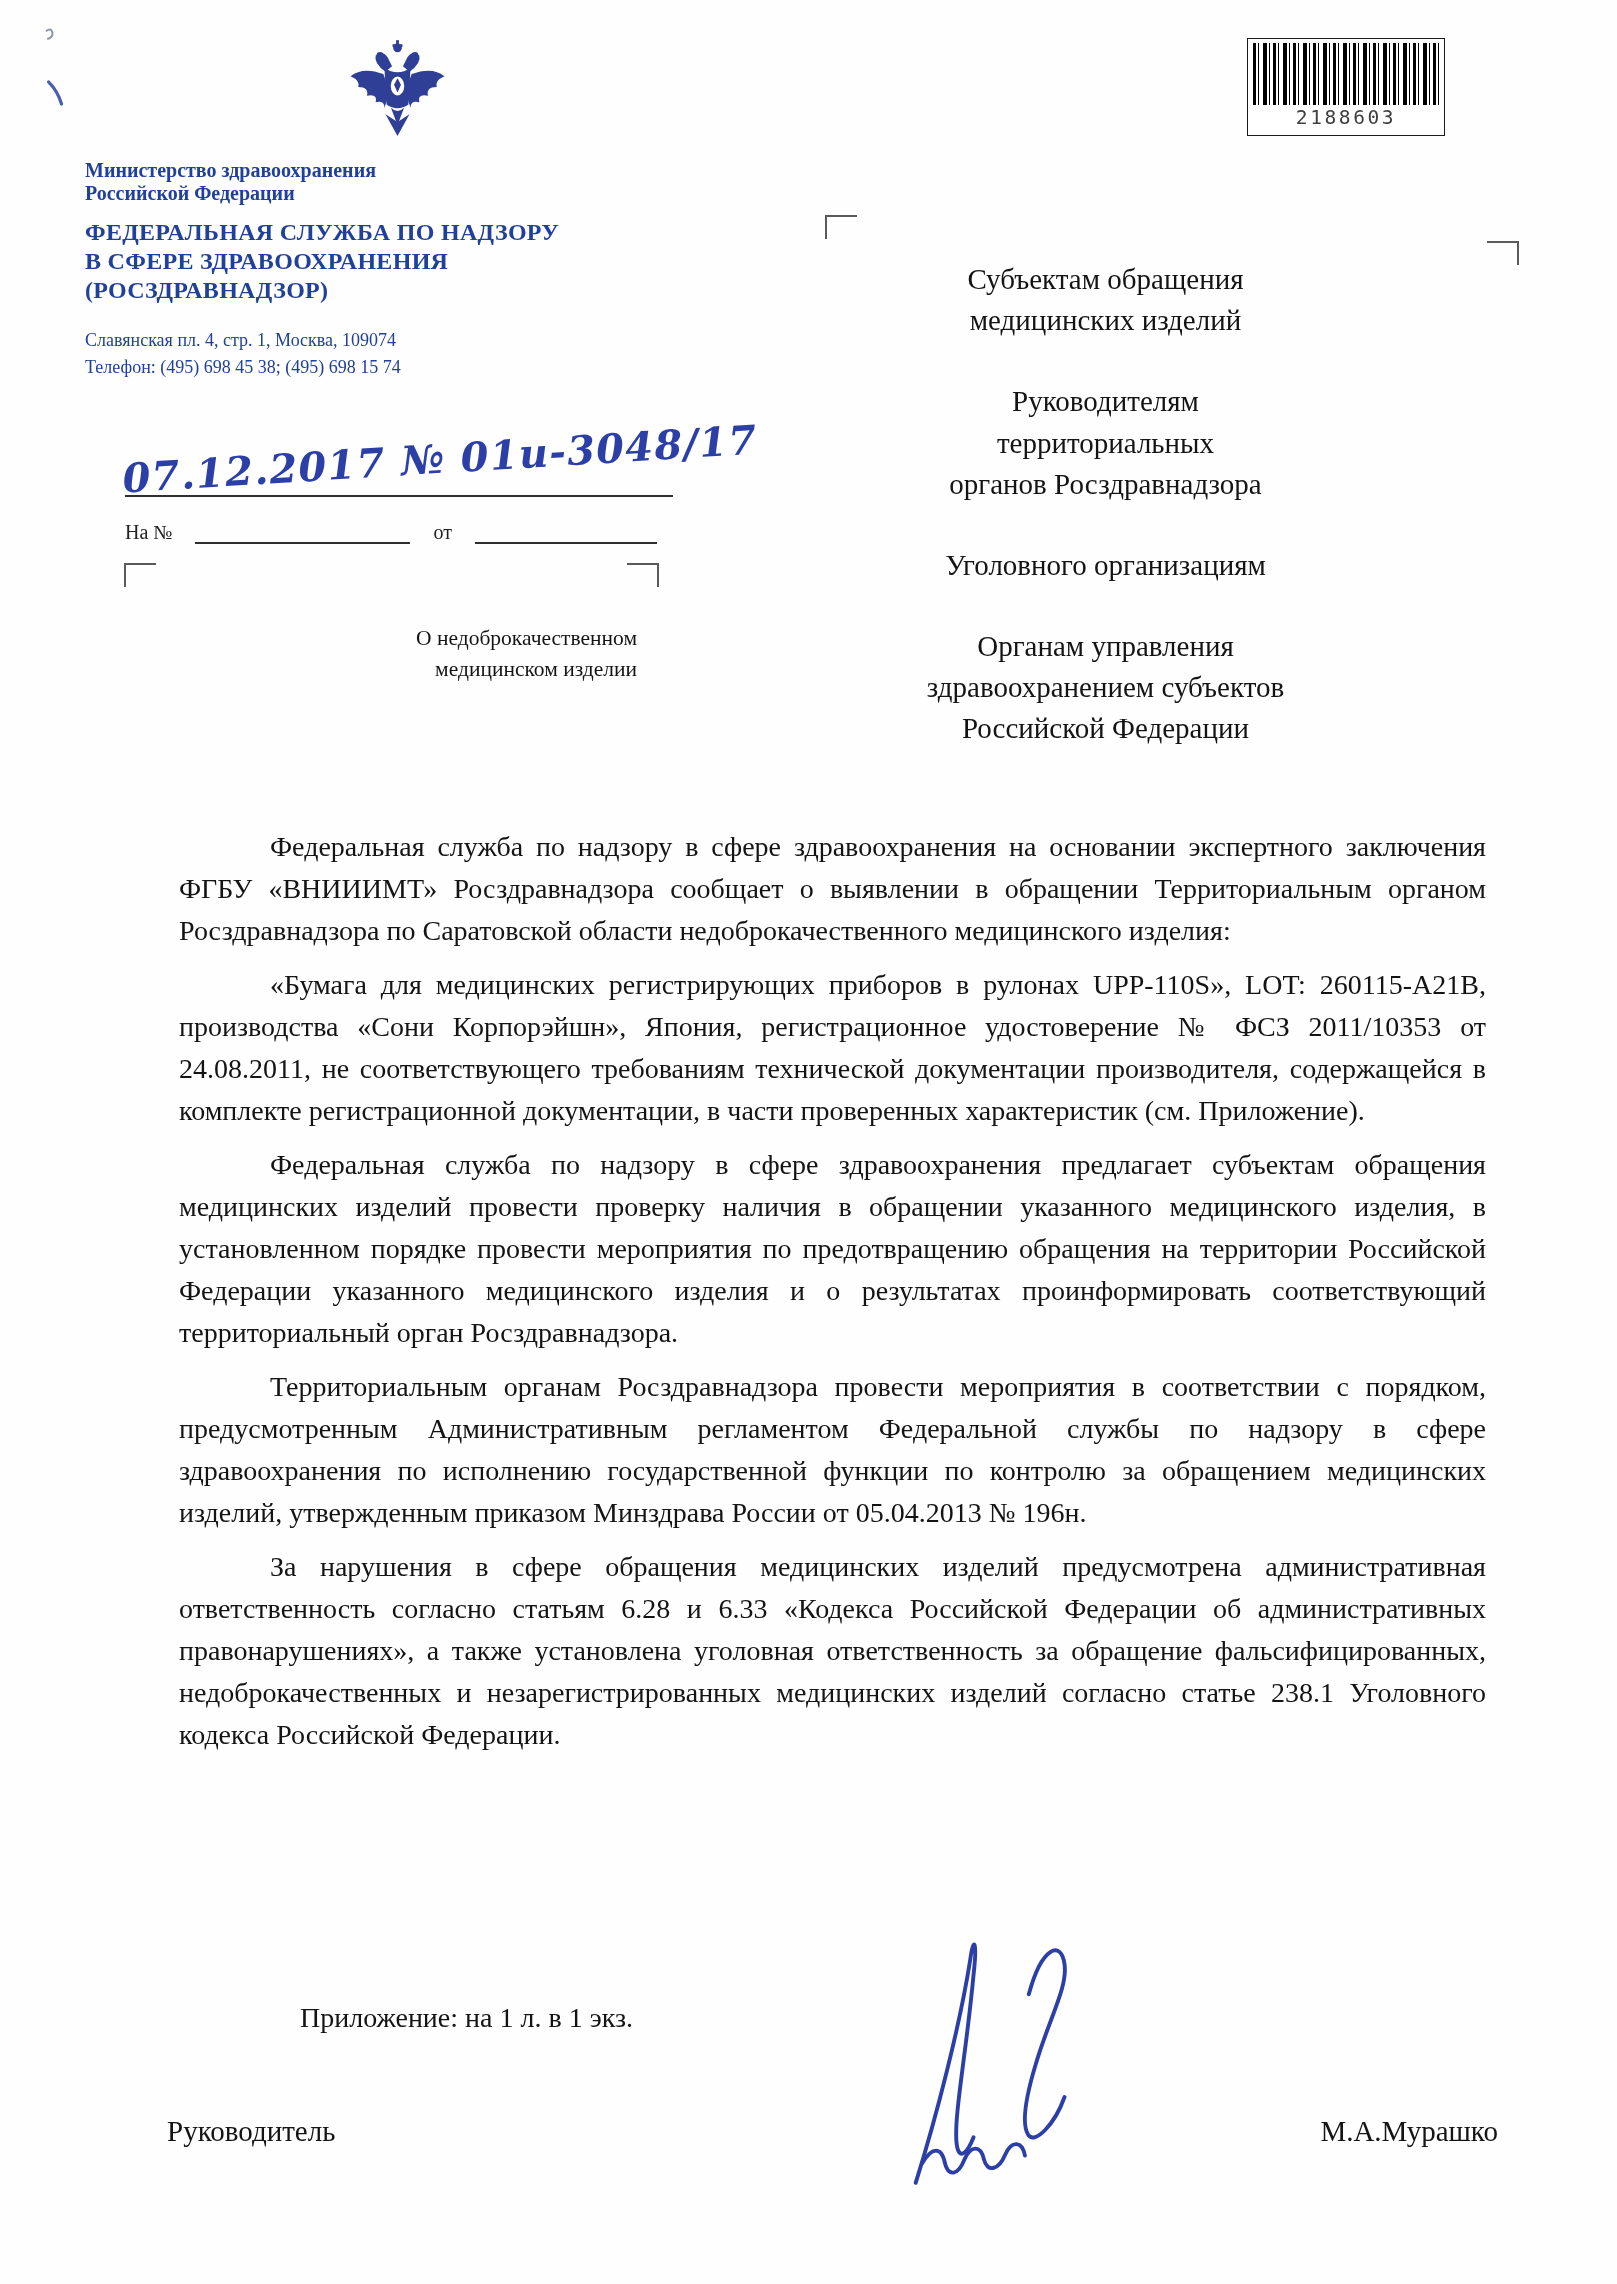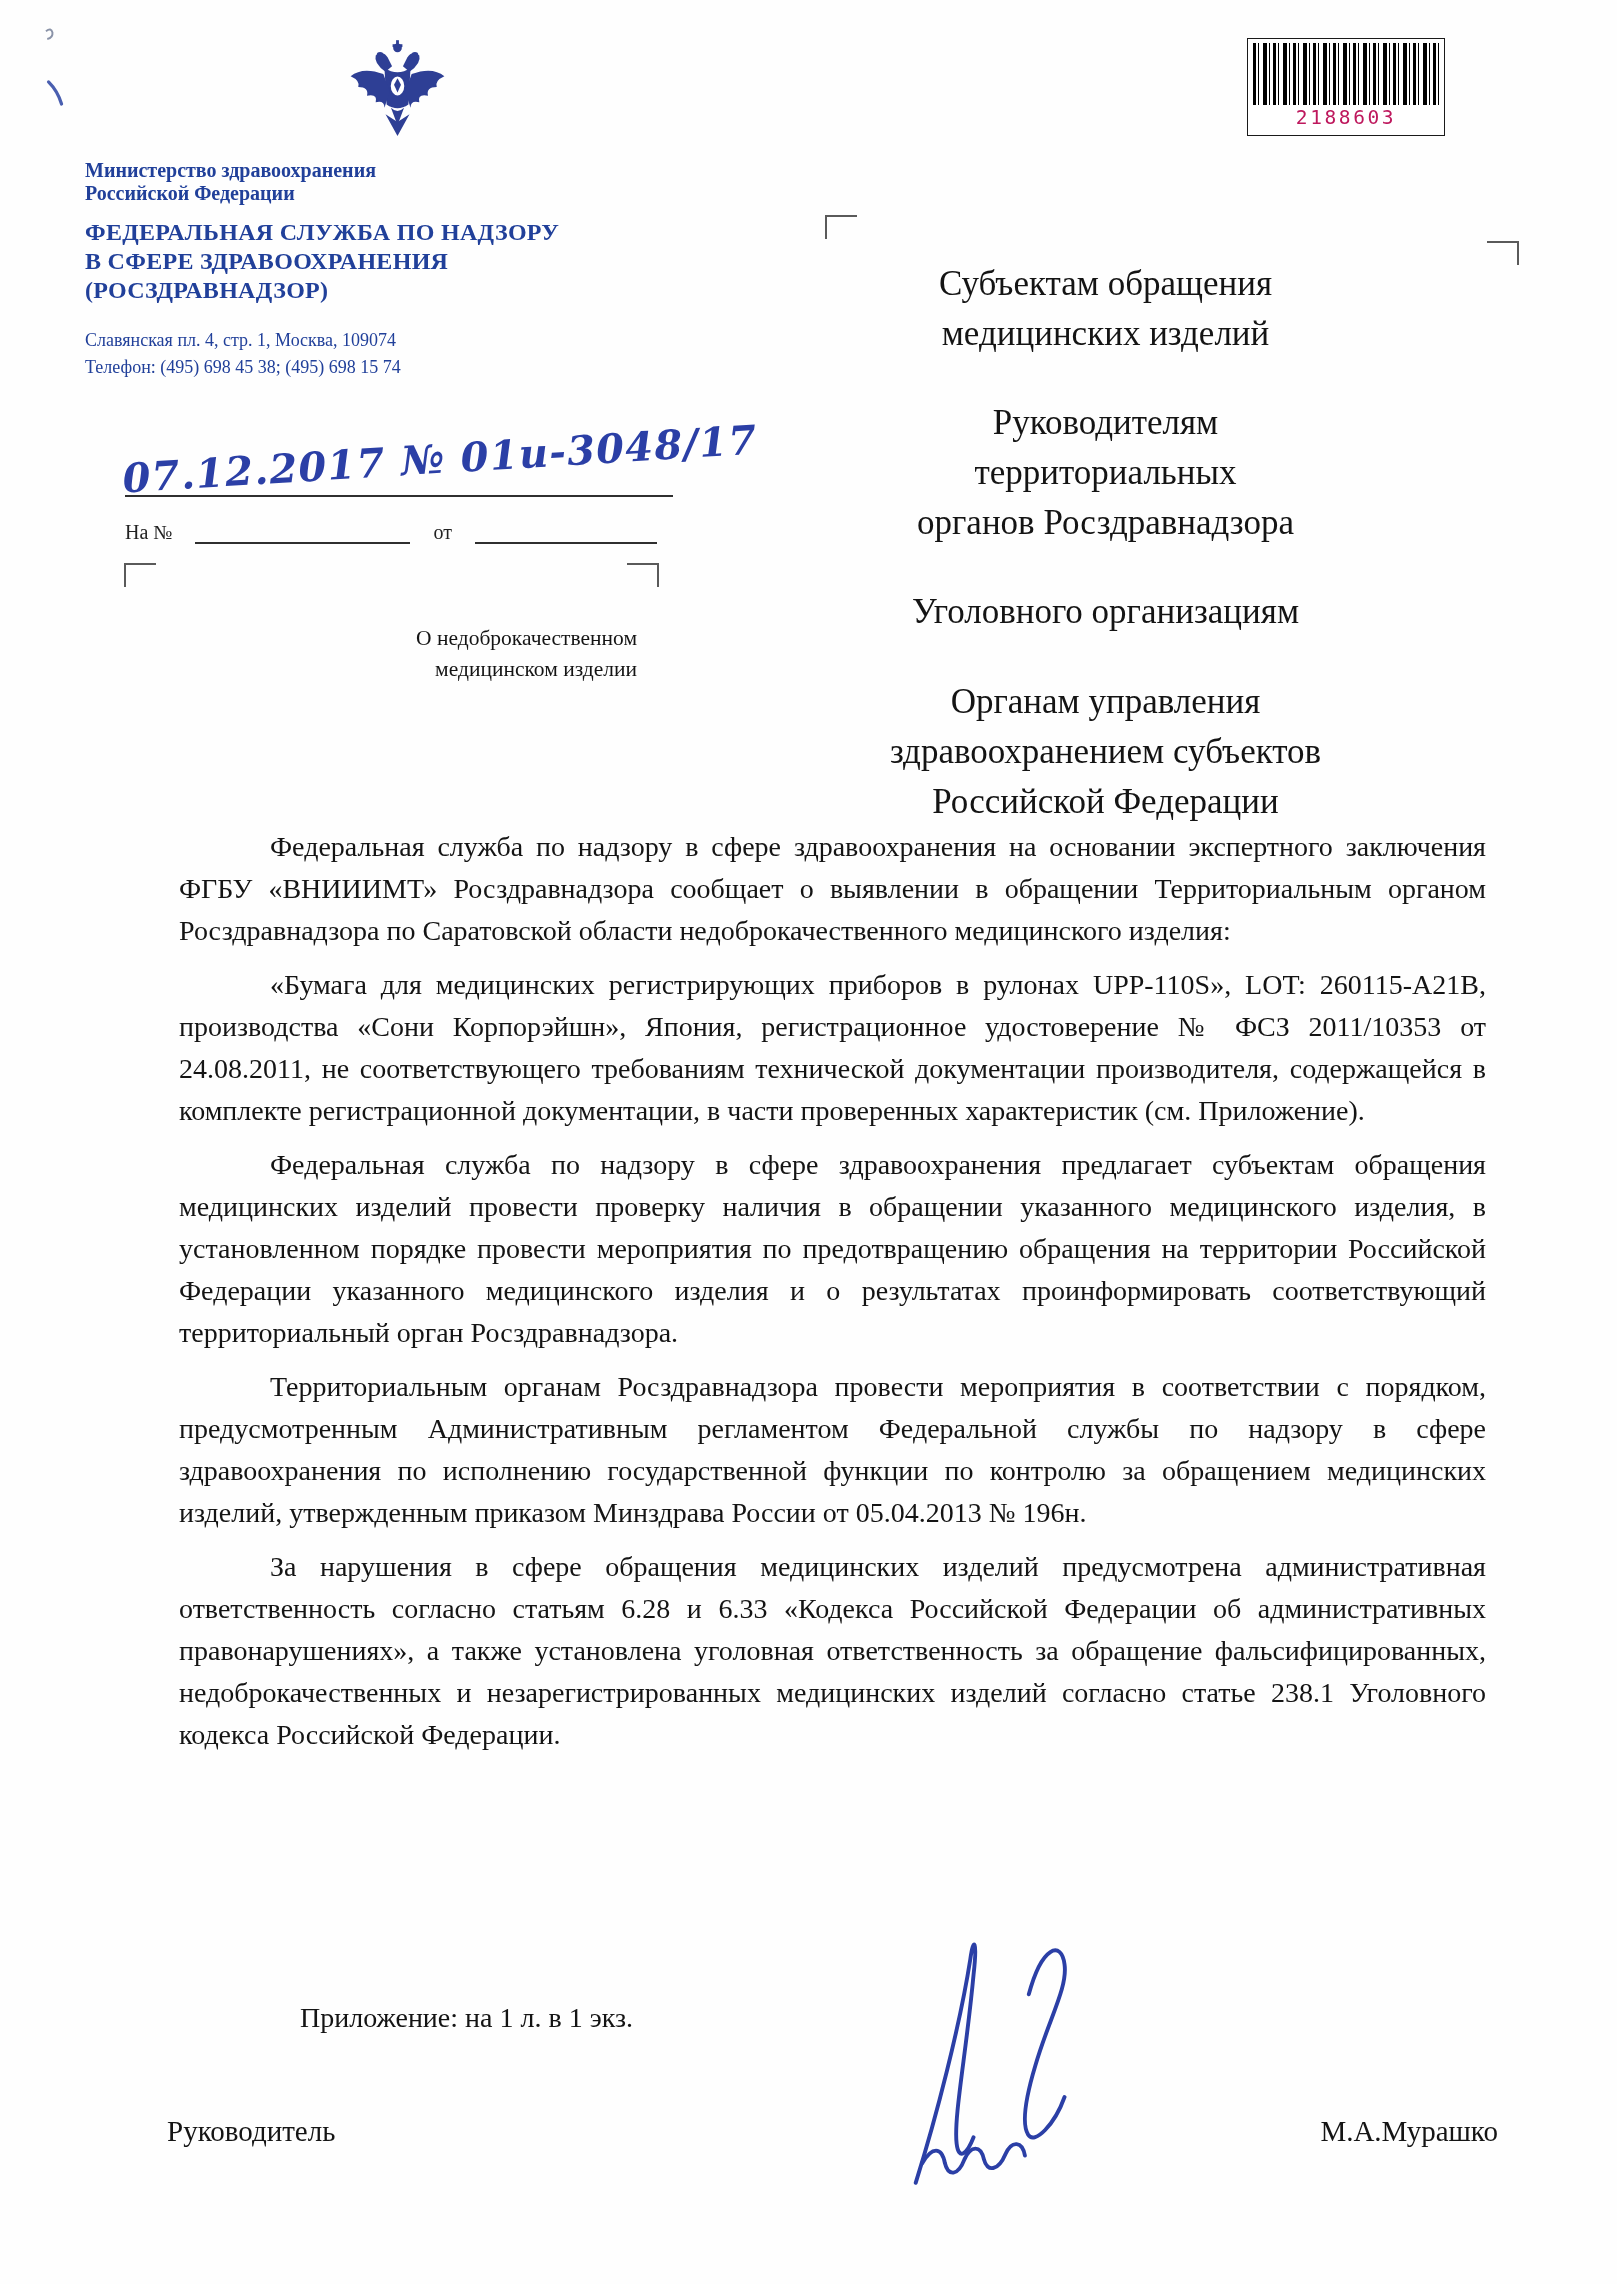--- a/index.html
+++ b/index.html
@@ -13,39 +13,39 @@
   .emblem{width:109px;height:117px;margin:0 auto;display:block;}
   .ministry{font-weight:bold;font-size:20px;line-height:1.18;white-space:pre-line;margin-top:7.8px;}
   .service{font-weight:bold;font-size:24px;line-height:1.22;white-space:pre-line;margin-top:11.7px;letter-spacing:0.3px;}
   .addr{margin-top:22px;font-size:18px;line-height:1.5;}
   
   .barcode-box{position:absolute;left:1247px;top:38px;width:196px;height:96px;border:1.3px solid #1a1a1a;background:#fff;}
   .bars{height:62px;margin:3.9px 5.2px 0 5.2px;
     background:
       repeating-linear-gradient(90deg,#000 0 2.6px,transparent 2.6px 4.6px,#000 4.6px 5.9px,transparent 5.9px 9.8px,#000 9.8px 13.7px,transparent 13.7px 15.6px,#000 15.6px 17px,transparent 17px 20px);
   }
-  .barcode-num{text-align:center;font-family:"DejaVu Sans Mono", monospace;font-size:19.5px;letter-spacing:2.6px;color:#be185d;margin-top:1.3px;}
+  .barcode-num{text-align:center;font-family:"DejaVu Sans Mono", monospace;font-size:19.5px;letter-spacing:2.6px;color:#404040;margin-top:1.3px;}
   
   .ref{position:absolute;left:125px;top:447px;width:559px;}
   .ref-line1{position:relative;height:48px;width:548px;border-bottom:2px solid #2f2f2f;}
   .handwritten{
     position:absolute;left:-2.6px;top:-11.7px;white-space:nowrap;
     font-family:"DejaVu Serif", serif;font-style:italic;font-weight:bold;
     font-size:40px;color:#2b3fa6;transform:rotate(-3.5deg);letter-spacing:1.3px;
   }
   .ref-line2{margin-top:19.5px;display:flex;align-items:flex-end;gap:23px;font-size:20px;color:#222;}
   .blank{border-bottom:2px solid #2f2f2f;height:25px;}
   .blank.b1{width:215px;} .blank.b2{width:182px;}
   
   .corner{position:absolute;width:30px;height:22px;border:0 solid #5a5a5a;}
   .corner.tl{border-top-width:2px;border-left-width:2px;}
   .corner.tr{border-top-width:2px;border-right-width:2px;}
   
   .subject{position:absolute;left:195px;top:623px;width:442px;text-align:right;font-size:21.5px;line-height:1.45;white-space:pre-line;}
-  .recipients{position:absolute;left:865px;top:259px;width:481px;text-align:center;font-size:35px;line-height:1.42;}
+  .recipients{position:absolute;left:865px;top:259px;width:481px;text-align:center;font-size:29px;line-height:1.42;}
   .recipient{white-space:pre-line;margin-bottom:40px;}
   
   .bodytext{position:absolute;left:167px;top:814px;width:1331px;font-size:28px;line-height:42px;text-align:justify;}
   .bodytext p{margin:12px;text-indent:91px;}
   
   .attachment{position:absolute;left:260px;top:2002px;font-size:28px;margin-left:40px;}
   .sig-row{position:absolute;left:167px;top:2115px;width:1331px;display:flex;justify-content:space-between;font-size:29px;}
   .signature-svg{position:absolute;left:839px;top:1902px;pointer-events:none;}
   .pen-artifact{position:absolute;left:34px;top:26px;}
 </style>

